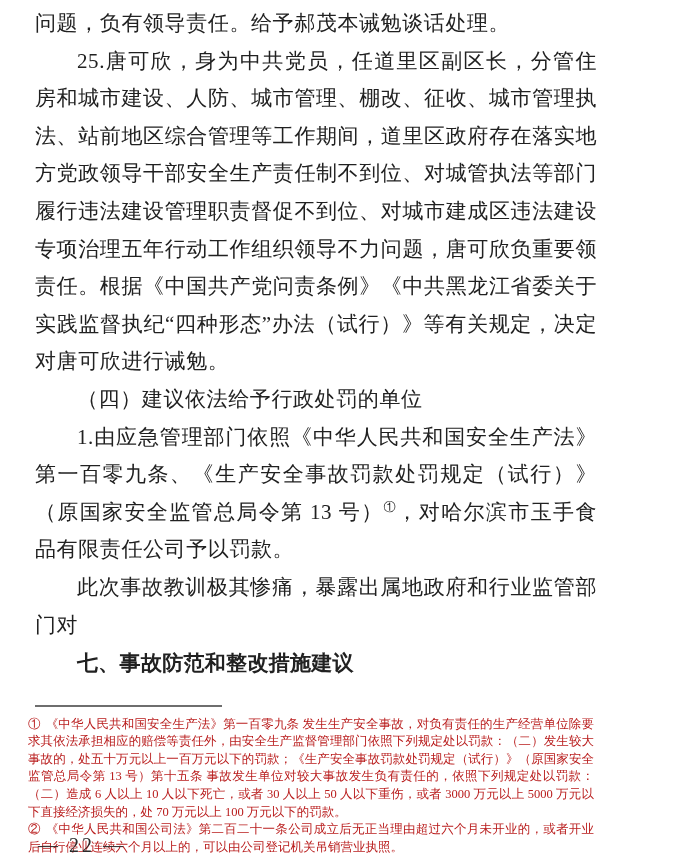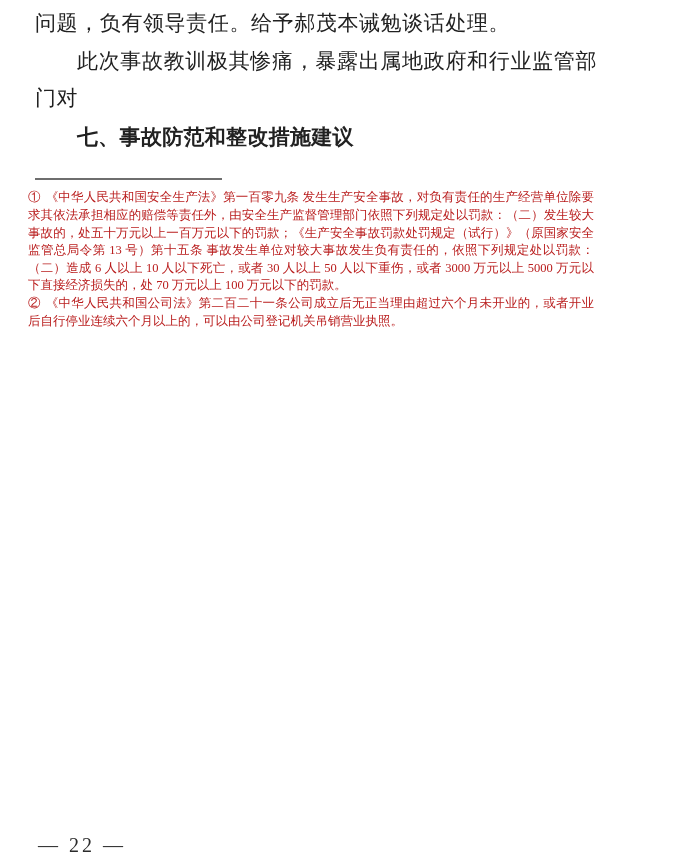--- a/index.html
+++ b/index.html
@@ -60,20 +60,23 @@
     color:#2b2b2b;
     font-family:"Liberation Serif", serif;
   }
 </style>
 </head>
 <body>
 
 <div class="page">
   <div class="body-text" id="body-text">
       <p class="para body"><span>问题，负有领导责任。给予郝茂本诫勉谈话处理。</span></p>
+      <p class="para body indent"><span>25.唐可欣，身为中共党员，任道里区副区长，分管住房和城市建设、人防、城市管理、棚改、征收、城市管理执法、站前地区综合管理等工作期间，道里区政府存在落实地方党政领导干部安全生产责任制不到位、对城管执法等部门履行违法建设管理职责督促不到位、对城市建成区违法建设专项治理五年行动工作组织领导不力问题，唐可欣负重要领责任。根据《中国共产党问责条例》《中共黑龙江省委关于实践监督执纪“四种形态”办法（试行）》等有关规定，决定对唐可欣进行诫勉。</span></p>
+      <p class="para kaiti indent"><span>（四）建议依法给予行政处罚的单位</span></p>
+      <p class="para body indent"><span>1.由应急管理部门依照《中华人民共和国安全生产法》第一百零九条、《生产安全事故罚款处罚规定（试行）》（原国家安全监管总局令第 13 号）</span><sup class="fn-ref">①</sup><span>，对哈尔滨市玉手食品有限责任公司予以罚款。</span></p>
       <p class="para body indent"><span>此次事故教训极其惨痛，暴露出属地政府和行业监管部门对</span></p>
       <p class="para hei indent"><span>七、事故防范和整改措施建议</span></p>
     </div>
   <div class="footnote-sep"></div>
   <div class="footnotes" id="footnotes">
       <p class="footnote"><span class="fn-marker">①</span><span>《中华人民共和国安全生产法》第一百零九条 发生生产安全事故，对负有责任的生产经营单位除要求其依法承担相应的赔偿等责任外，由安全生产监督管理部门依照下列规定处以罚款：（二）发生较大事故的，处五十万元以上一百万元以下的罚款；《生产安全事故罚款处罚规定（试行）》（原国家安全监管总局令第 13 号）第十五条 事故发生单位对较大事故发生负有责任的，依照下列规定处以罚款：（二）造成 6 人以上 10 人以下死亡，或者 30 人以上 50 人以下重伤，或者 3000 万元以上 5000 万元以下直接经济损失的，处 70 万元以上 100 万元以下的罚款。</span></p>
       <p class="footnote"><span class="fn-marker">②</span><span>《中华人民共和国公司法》第二百二十一条公司成立后无正当理由超过六个月未开业的，或者开业后自行停业连续六个月以上的，可以由公司登记机关吊销营业执照。</span></p>
     </div>
   <div class="page-number">— 22 —</div>
 </div>

